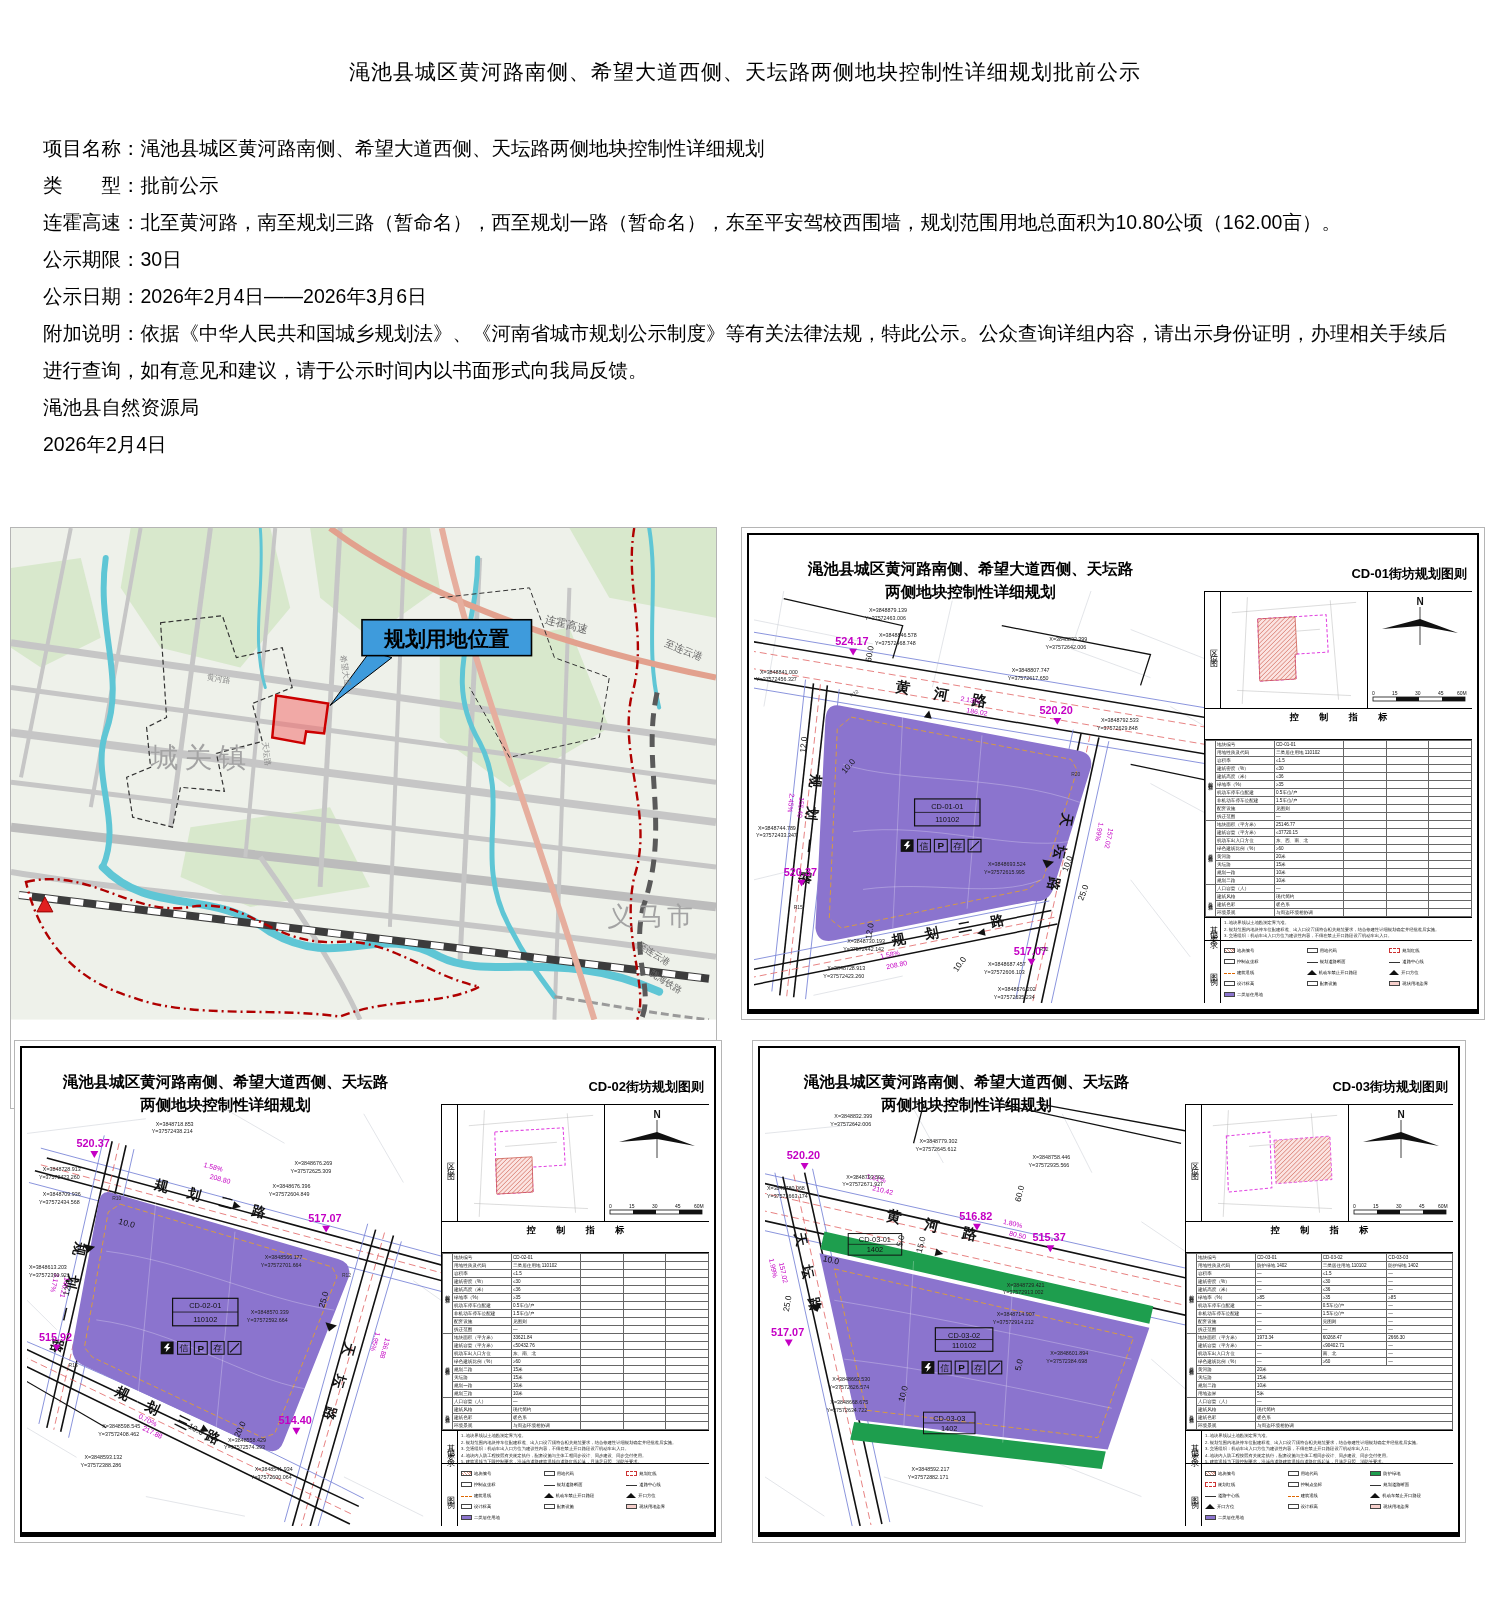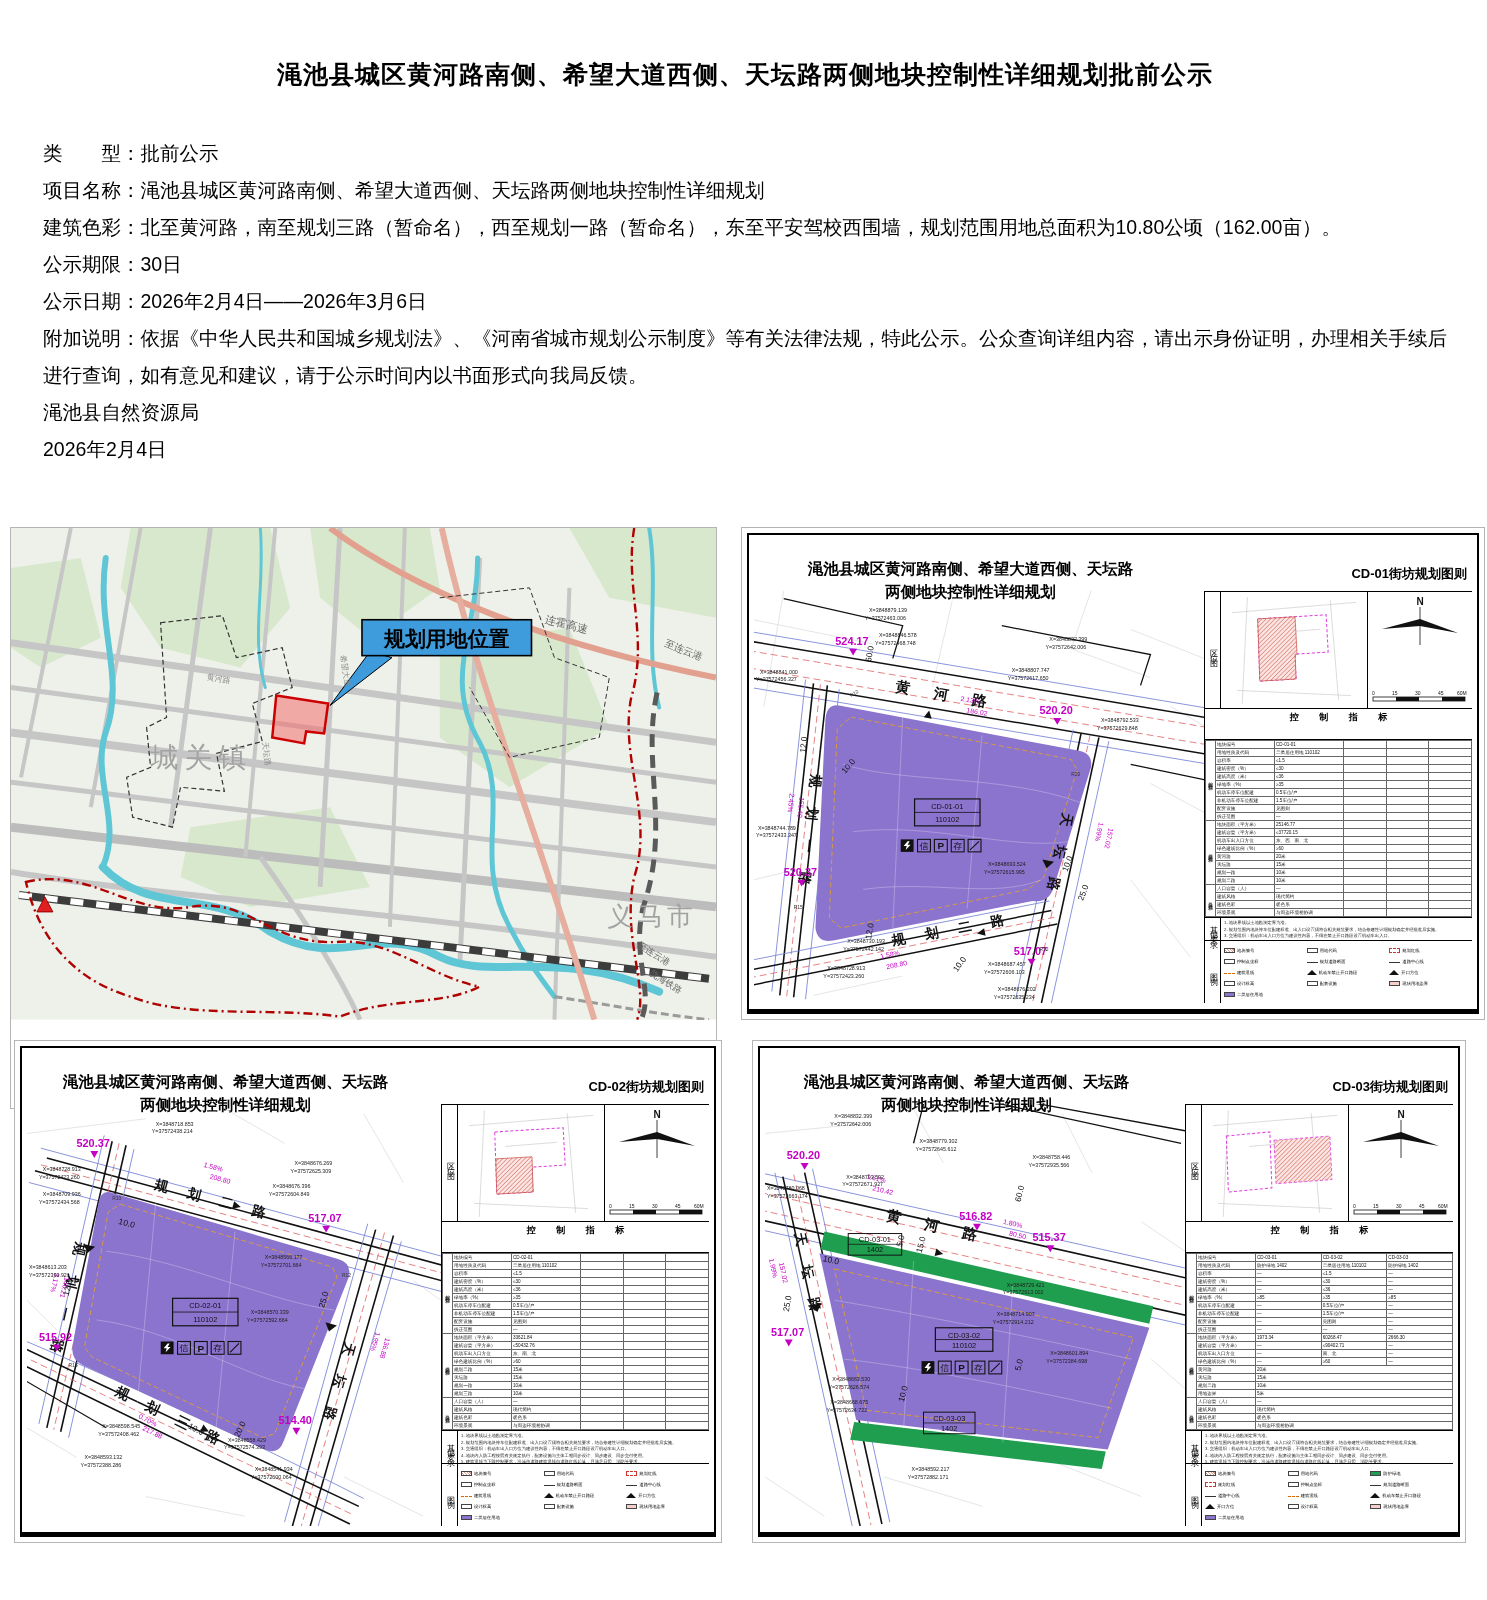--- a/index.html
+++ b/index.html
@@ -1,19 +1,19 @@
 <!DOCTYPE html>
 <html><head>
 <meta charset="utf-8">
 <style>
   html,body{margin:0;padding:0;background:#ffffff;}
   body{width:1487px;height:1600px;position:relative;font-family:"Liberation Sans","DejaVu Sans",sans-serif;color:#000;overflow:hidden;}
   
   .notice{position:absolute;left:43px;top:58px;width:1404px;}
-  .notice h1{font-size:25px;text-align:center;margin:0 0 44px 0;font-weight:bold;letter-spacing:1px;}
+  .notice h1{font-size:21px;text-align:center;margin:0 0 44px 0;font-weight:normal;letter-spacing:1px;}
   .notice p{font-size:19.5px;line-height:37px;margin:0;text-align:justify;}
   .sig{ text-align:right;padding-right:50px;}
   
   .panel{position:absolute;background:#fff;border:1px solid #b5b5b5;box-sizing:border-box;}
   #map-panel{left:10px;top:527px;width:707px;height:582px;padding:0;}
   #cd01{left:741px;top:527px;width:744px;height:493px;}
   #cd02{left:14px;top:1040px;width:708px;height:503px;}
   #cd03{left:752px;top:1040px;width:714px;height:503px;}
   .cd-frame{position:absolute;inset:5px;border:2px solid #000;border-bottom-width:5px;}
   .cd-title{position:absolute;top:6px;left:0;right:285px;text-align:center;font-weight:bold;font-size:15.5px;line-height:23px;margin-top:16px;}
@@ -60,23 +60,23 @@
   .roadname-v{font-size:14px;font-weight:bold;fill:#111;letter-spacing:8px;}
   .pcode{font-size:7.5px;fill:#111;}
   .maplabel{fill:#a3a3a3;}
   .scale-num{font-size:5px;fill:#111;}
 </style>
 </head>
 <body>
 
 <div class="notice">
   <h1>渑池县城区黄河路南侧、希望大道西侧、天坛路两侧地块控制性详细规划批前公示</h1>
+  <p><span>项目名称：</span><span>渑池县城区黄河路南侧、希望大道西侧、天坛路两侧地块控制性详细规划</span></p>
   <p><span>类　　型：</span><span>批前公示</span></p>
-  <p><span>项目名称：</span><span>渑池县城区黄河路南侧、希望大道西侧、天坛路两侧地块控制性详细规划</span></p>
-  <p><span>建筑色彩：</span><span>北至黄河路，南至规划三路（暂命名），西至规划一路（暂命名），东至平安驾校西围墙，规划范围用地总面积为10.80公顷（162.00亩）。</span></p>
+  <p><span>连霍高速：</span><span>北至黄河路，南至规划三路（暂命名），西至规划一路（暂命名），东至平安驾校西围墙，规划范围用地总面积为10.80公顷（162.00亩）。</span></p>
   <p><span>公示期限：</span><span>30日</span></p>
   <p><span>公示日期：</span><span>2026年2月4日——2026年3月6日</span></p>
   <p><span>附加说明：</span><span>依据《中华人民共和国城乡规划法》、《河南省城市规划公示制度》等有关法律法规，特此公示。公众查询详组内容，请出示身份证明，办理相关手续后进行查询，如有意见和建议，请于公示时间内以书面形式向我局反馈。</span></p>
   <p class="sig">渑池县自然资源局</p>
   <p class="sig">2026年2月4日</p>
 </div>
 
 <div id="map-panel" class="panel">
 <svg viewBox="0 0 707 493" preserveAspectRatio="none">
   <rect x="0" y="0" width="707" height="493" fill="#eef1ea"></rect>

